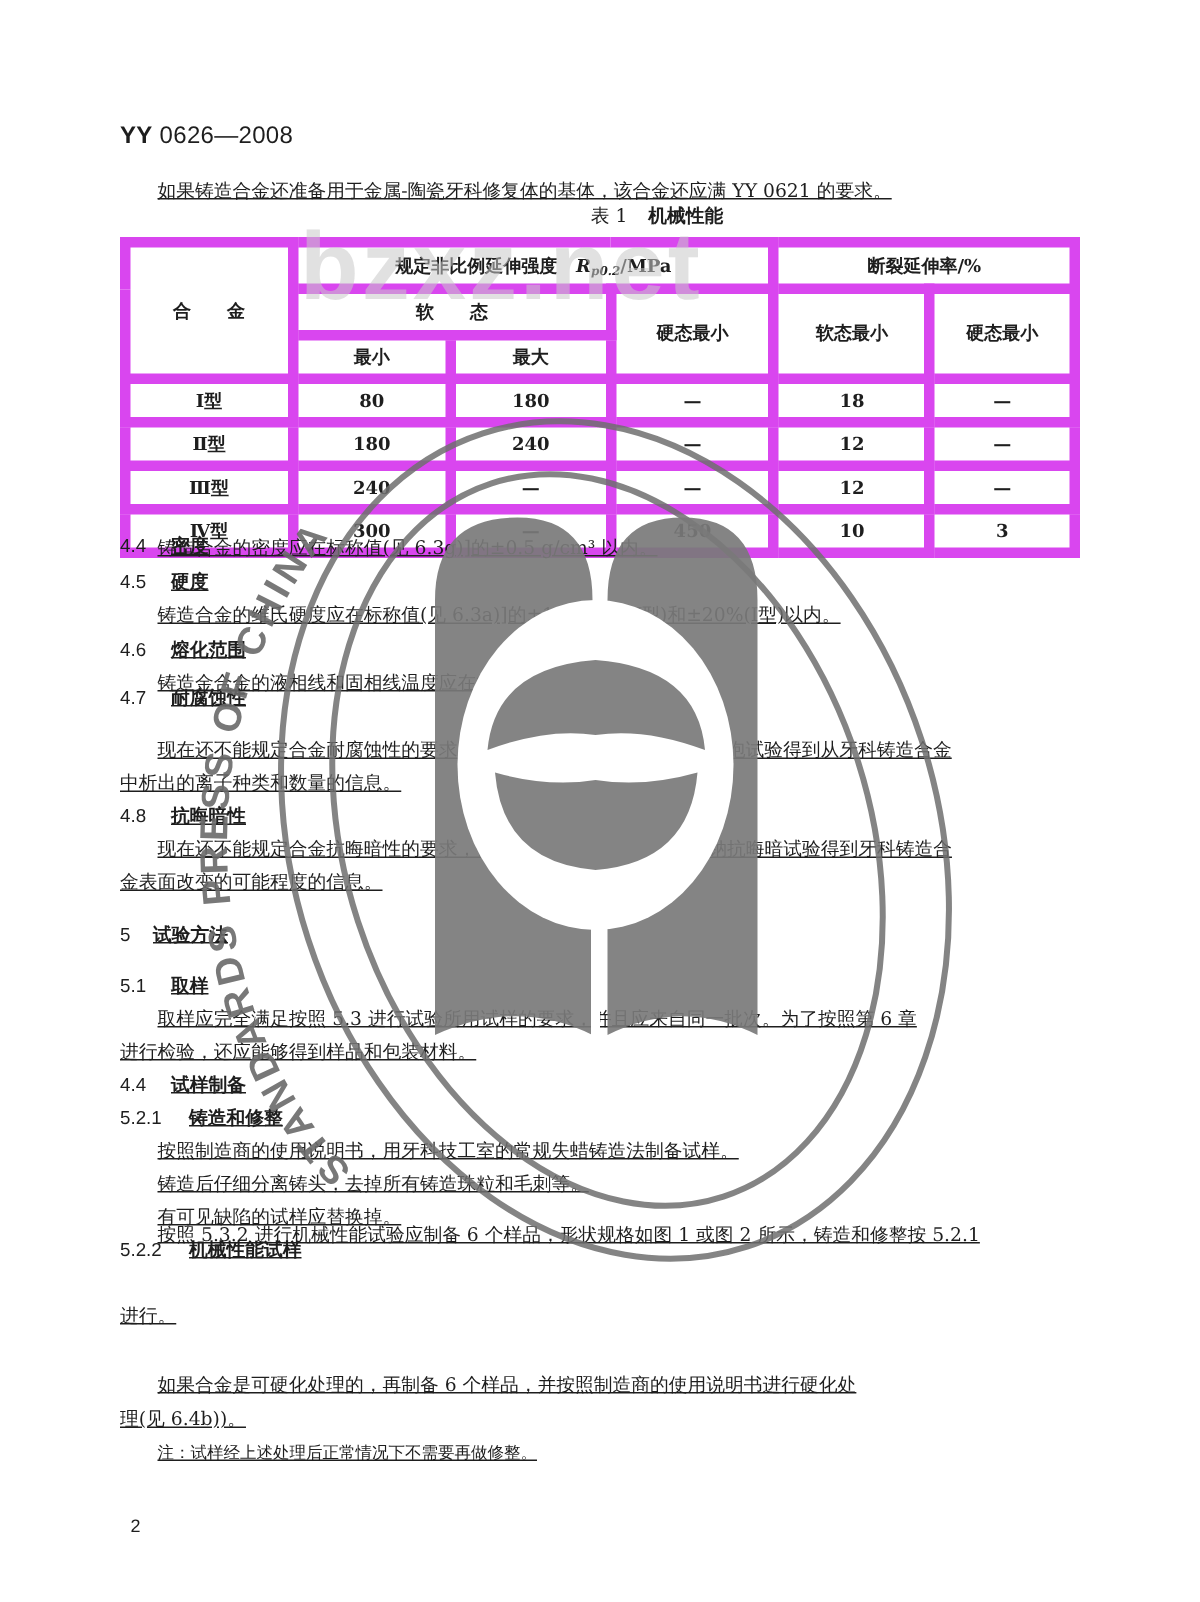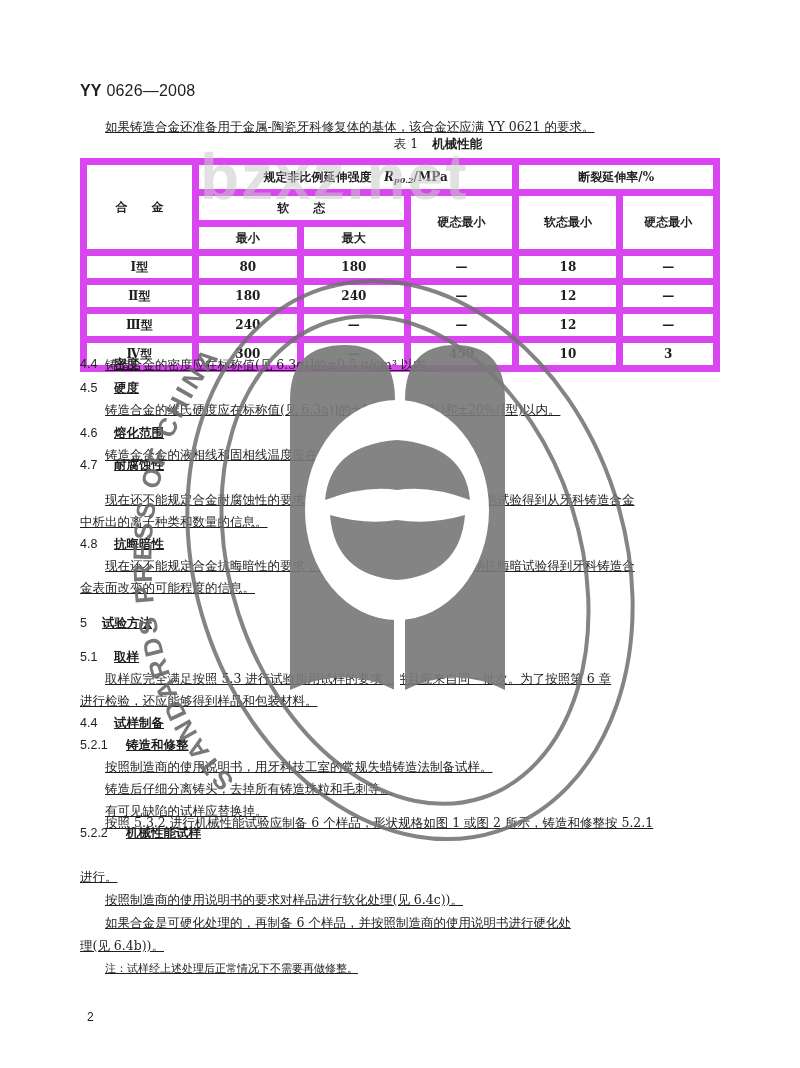--- a/index.html
+++ b/index.html
@@ -154,21 +154,20 @@
   <div class="line h" style="top:714px;"><span class="num">4.4</span><span>试样制备</span></div>
 
   <div class="line h" style="top:736px;"><span class="num wide">5.2.1</span><span>铸造和修整</span></div>
   <div class="line ind" style="top:780px;">铸造后仔细分离铸头，去掉所有铸造珠粒和毛刺等。</div>
   <div class="line ind" style="top:758px;">按照制造商的使用说明书，用牙科技工室的常规失蜡铸造法制备试样。</div>
   <div class="line ind" style="top:802px;">有可见缺陷的试样应替换掉。</div>
 
   <div class="line h" style="top:824px;"><span class="num wide">5.2.2</span><span>机械性能试样</span></div>
   <div class="line ind" style="top:814px;">按照 5.3.2 进行机械性能试验应制备 6 个样品，形状规格如图 1 或图 2 所示，铸造和修整按 5.2.1</div>
   <div class="line flush" style="top:868px;">进行。</div>
-  <div class="line ind" style="top:891px;">按照制造商的使用说明书的要求对样品进行软化处理(见 6.4c))。</div>
   <div class="line ind" style="top:914px;">如果合金是可硬化处理的，再制备 6 个样品，并按照制造商的使用说明书进行硬化处</div>
   <div class="line flush" style="top:937px;">理(见 6.4b))。</div>
   <div class="line ind note" style="top:960px;">注：试样经上述处理后正常情况下不需要再做修整。</div>
 
   <div class="pageno">2</div>
 
   <div class="wm-text">bzxz.net</div>
 
   <svg class="seal" width="800" height="1068">
     <defs>

